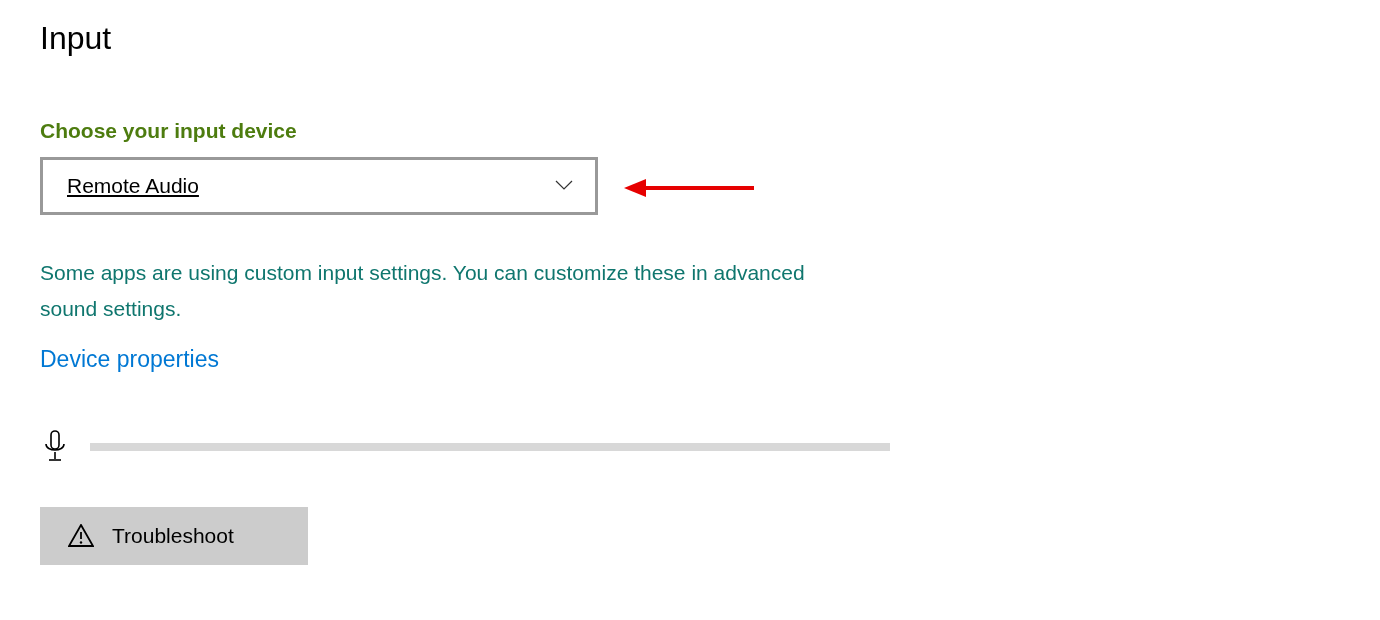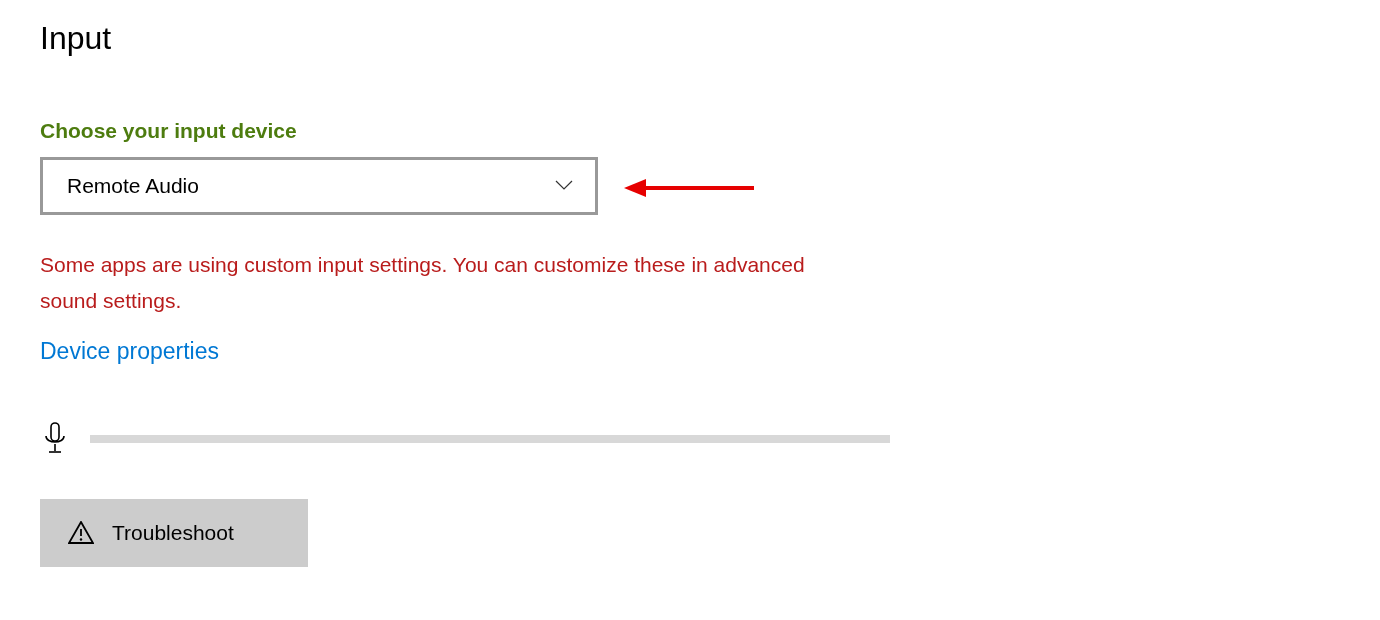--- a/index.html
+++ b/index.html
@@ -34,32 +34,33 @@
       display: flex;
       align-items: center;
       justify-content: space-between;
       padding: 0 22px 0 24px;
       cursor: pointer;
       position: relative;
     }
     .dropdown-value {
       font-size: 21px;
       color: #000000;
+      text-decoration: underline;
     }
     .dropdown-chevron {
       width: 18px;
       height: 18px;
       display: flex;
       align-items: center;
       justify-content: center;
     }
     .description-text {
       font-size: 21px;
-      color: #b91c1c;
-      margin-top: 32px;
+      color: #0f766e;
+      margin-top: 40px;
       line-height: 1.7;
       max-width: 780px;
     }
     .link {
       font-size: 23px;
       color: #0078d4;
       margin-top: 20px;
       display: inline-block;
       cursor: pointer;
     }
@@ -81,21 +82,21 @@
     }
     .mic-bar {
       width: 800px;
       height: 8px;
       background: #d8d8d8;
     }
     .troubleshoot-button {
       margin-top: 42px;
       background: #cccccc;
       border: none;
-      height: 68px;
+      height: 58px;
       width: 268px;
       display: flex;
       align-items: center;
       padding: 0 28px;
       cursor: pointer;
       gap: 18px;
     }
     .troubleshoot-button-label {
       font-size: 21px;
       color: #000000;

